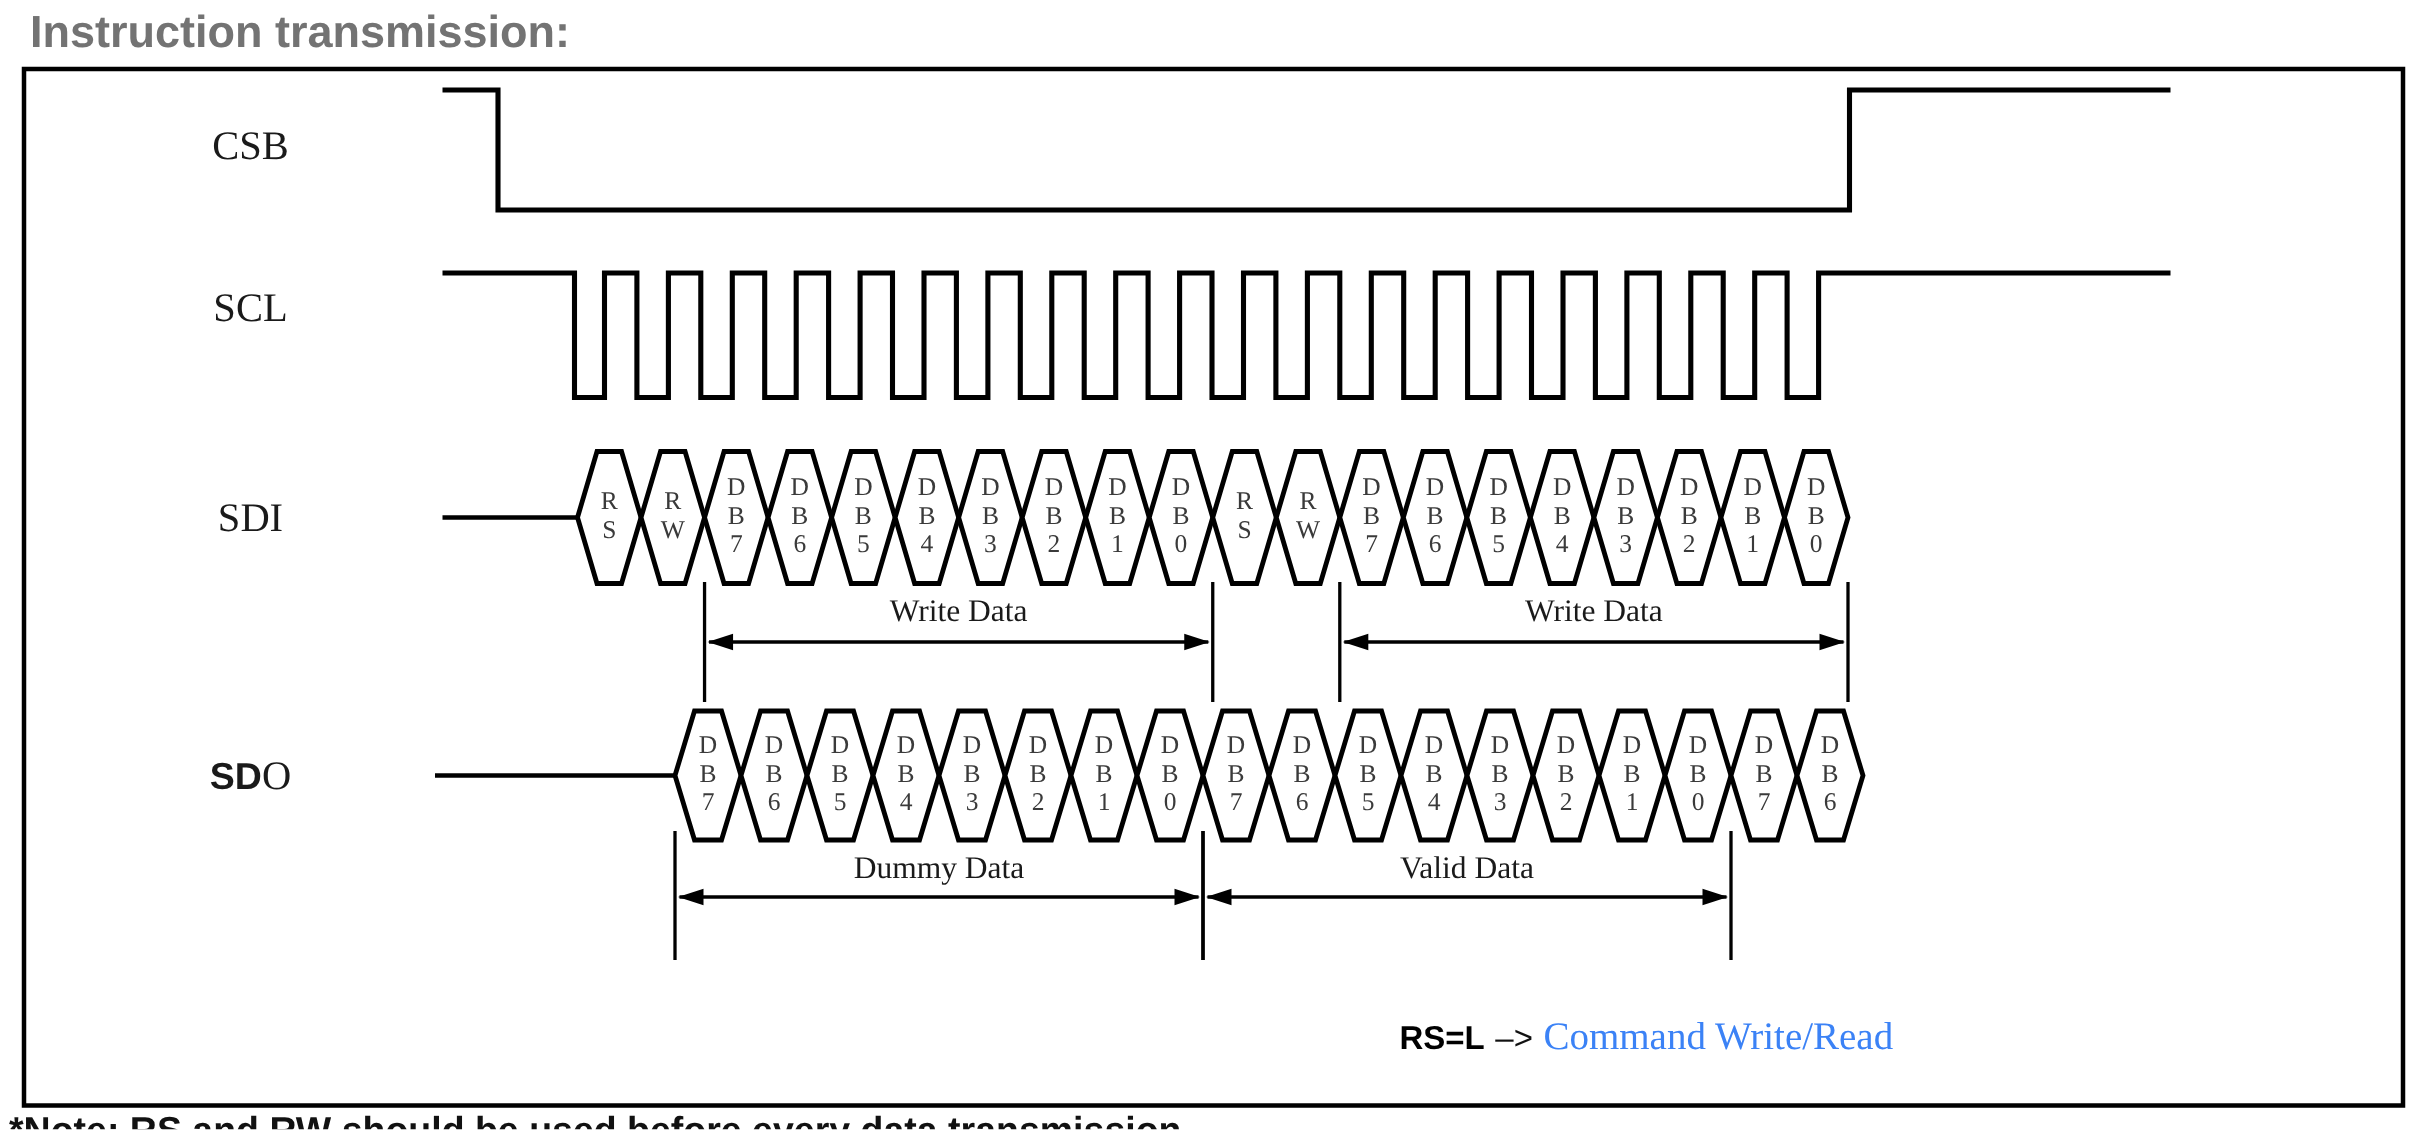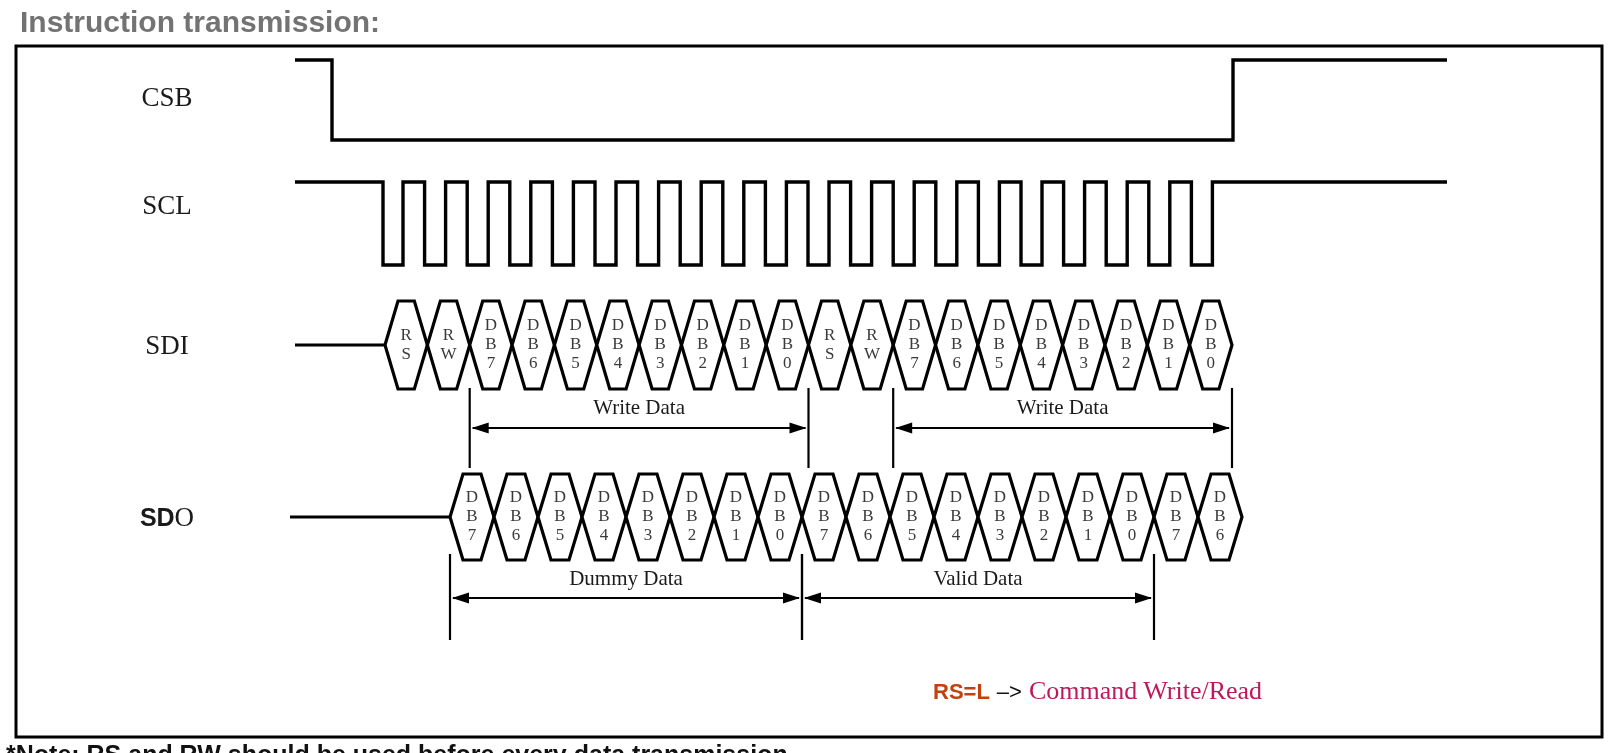--- a/index.html
+++ b/index.html
@@ -7,23 +7,23 @@
          font-family:"Liberation Sans",sans-serif;}
   .title{position:absolute;left:8px;top:5px;font:bold 30px "Liberation Sans",sans-serif;
          color:#737373;letter-spacing:0px;margin-left:12px;}
   #wave{position:absolute;left:0;top:0;}
   .siglabel{font-family:"Liberation Serif",serif;font-size:27px;fill:#1a1a1a;}
   .sdobold{font-family:"Liberation Sans",sans-serif;font-weight:bold;font-size:25px;}
   .celltext{font-family:"Liberation Serif",serif;font-size:17px;fill:#3a3a3a;}
   .anntext{font-family:"Liberation Serif",serif;font-size:21px;fill:#1a1a1a;}
   .legend{position:absolute;left:933px;top:676px;}
   .lrow{height:29px;line-height:29px;white-space:nowrap;}
-  .lk{font:bold 22px "Liberation Sans",sans-serif;color:#c2410c;text-align:right;}
+  .lk{font:bold 22px "Liberation Sans",sans-serif;color:#000000;text-align:right;}
   .la{font:22px "Liberation Sans",sans-serif;color:#111;margin:0 7px;}
-  .ld{font:26px "Liberation Serif",serif;color:#be185d;}
+  .ld{font:26px "Liberation Serif",serif;color:#3b82f6;}
   .note{position:absolute;left:6px;top:740px;font:bold 25px "Liberation Sans",sans-serif;
         color:#111;white-space:nowrap;}
 </style>
 </head>
 <body>
 
 <div class="stage">
   <div class="title">Instruction transmission:</div>
   <svg id="wave" width="1620" height="753" viewBox="0 0 1620 753">
       <rect x="16" y="46" width="1586" height="691" fill="none" stroke="#000000" stroke-width="3"></rect>

